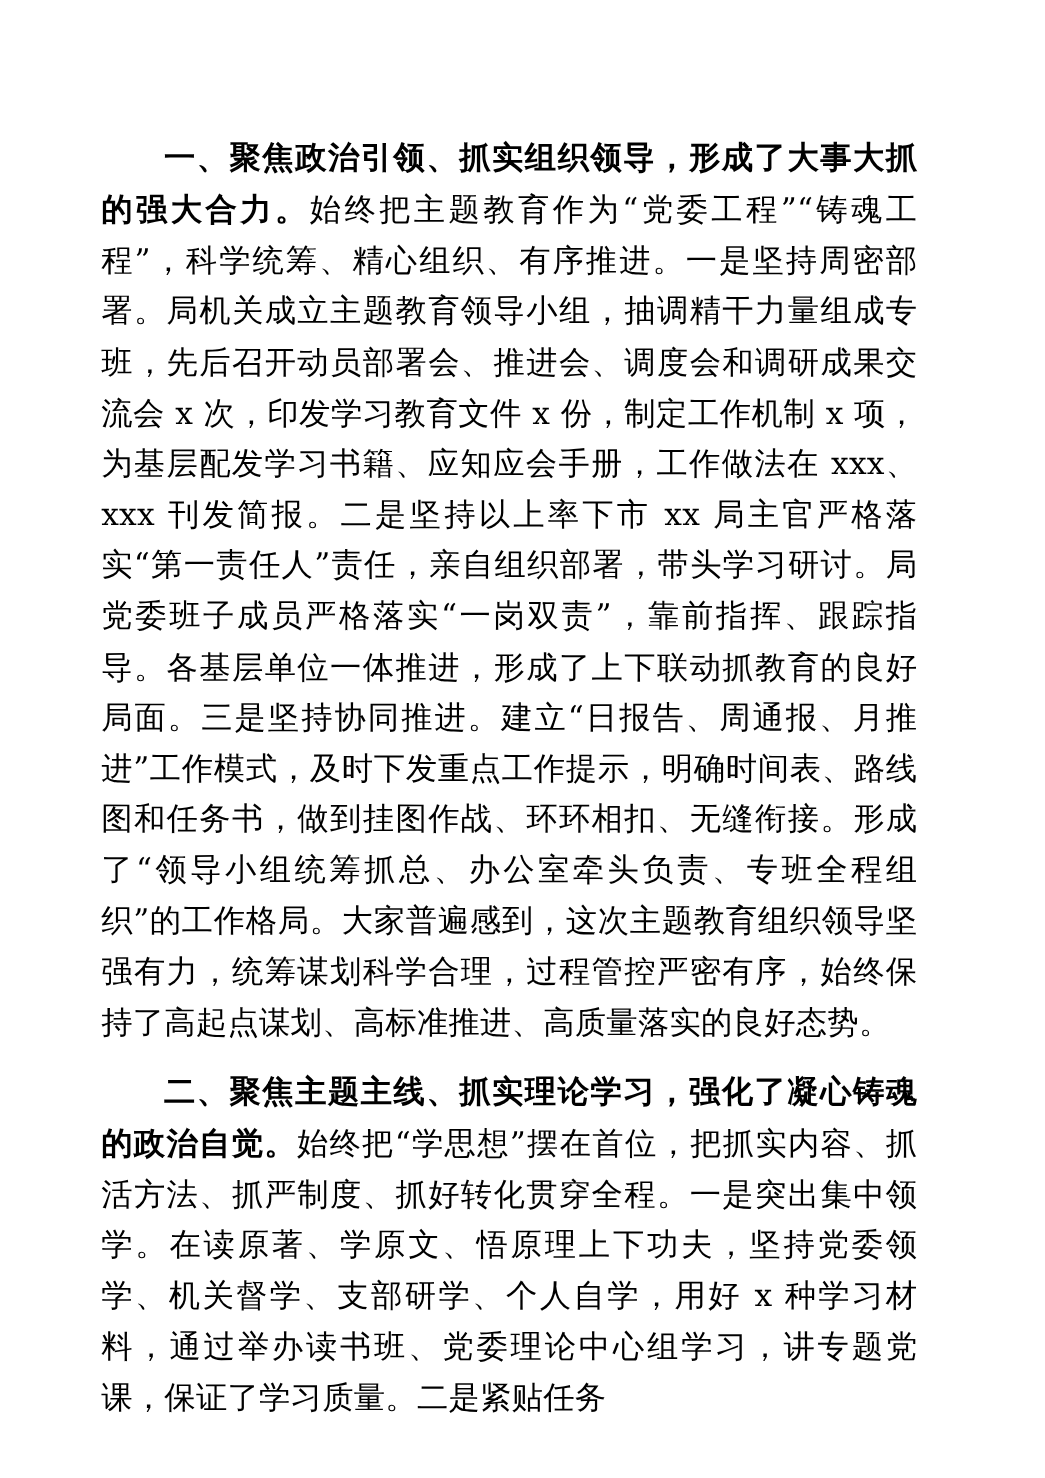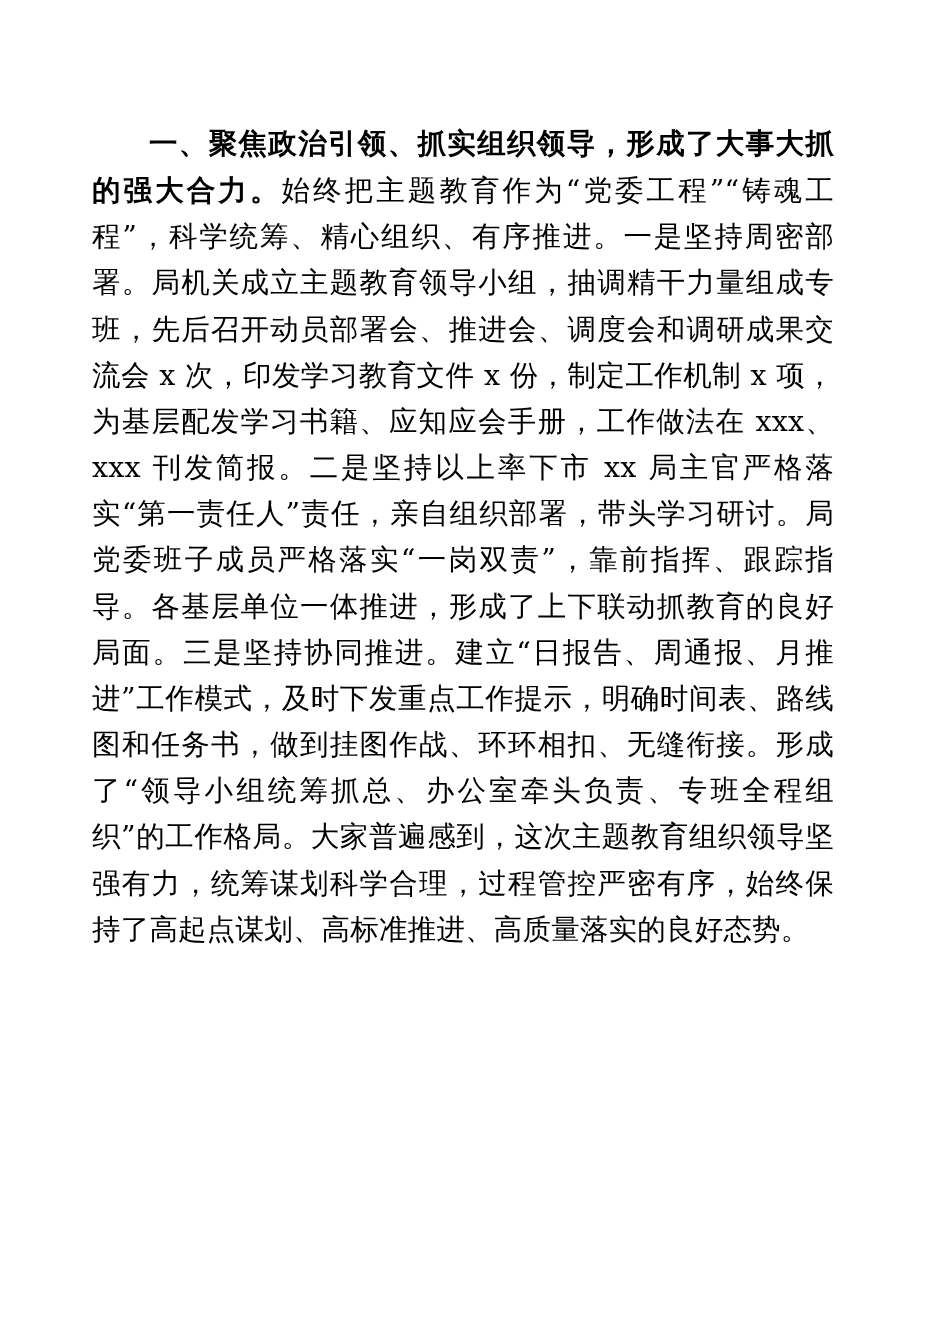--- a/index.html
+++ b/index.html
@@ -41,14 +41,17 @@
 </style>
 </head>
 <body>
 
 <div class="page">
 
   <p class="para indent">
     <span class="lead">一、聚焦政治引领、抓实组织领导，形成了大事大抓的强大合力。</span><span class="body-run">始终把主题教育作为“党委工程”“铸魂工程”，科学统筹、精心组织、有序推进。一是坚持周密部署。局机关成立主题教育领导小组，抽调精干力量组成专班，先后召开动员部署会、推进会、调度会和调研成果交流会 x 次，印发学习教育文件 x 份，制定工作机制 x 项，为基层配发学习书籍、应知应会手册，工作做法在 xxx、xxx 刊发简报。二是坚持以上率下市 xx 局主官严格落实“第一责任人”责任，亲自组织部署，带头学习研讨。局党委班子成员严格落实“一岗双责”，靠前指挥、跟踪指导。各基层单位一体推进，形成了上下联动抓教育的良好局面。三是坚持协同推进。建立“日报告、周通报、月推进”工作模式，及时下发重点工作提示，明确时间表、路线图和任务书，做到挂图作战、环环相扣、无缝衔接。形成了“领导小组统筹抓总、办公室牵头负责、专班全程组织”的工作格局。大家普遍感到，这次主题教育组织领导坚强有力，统筹谋划科学合理，过程管控严密有序，始终保持了高起点谋划、高标准推进、高质量落实的良好态势。</span>
   </p>
 
+  <p class="para indent">
+    <span class="lead">二、聚焦主题主线、抓实理论学习，强化了凝心铸魂的政治自觉。</span><span class="body-run">始终把“学思想”摆在首位，把抓实内容、抓活方法、抓严制度、抓好转化贯穿全程。一是突出集中领学。在读原著、学原文、悟原理上下功夫，坚持党委领学、机关督学、支部研学、个人自学，用好 x 种学习材料，通过举办读书班、党委理论中心组学习，讲专题党课，保证了学习质量。二是紧贴任务</span>
+  </p>
 
 </div>
 
 </body></html>

